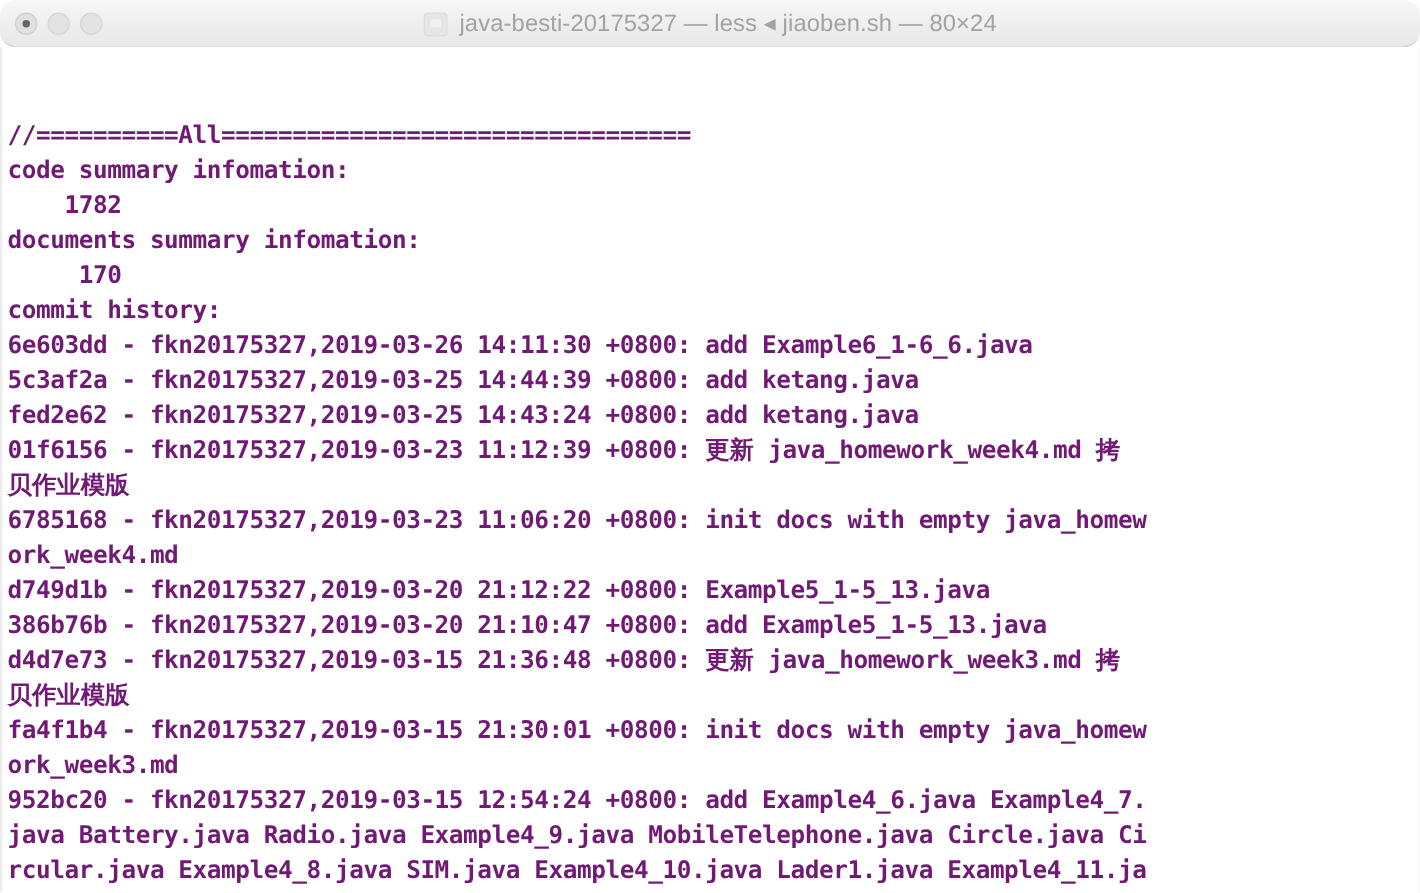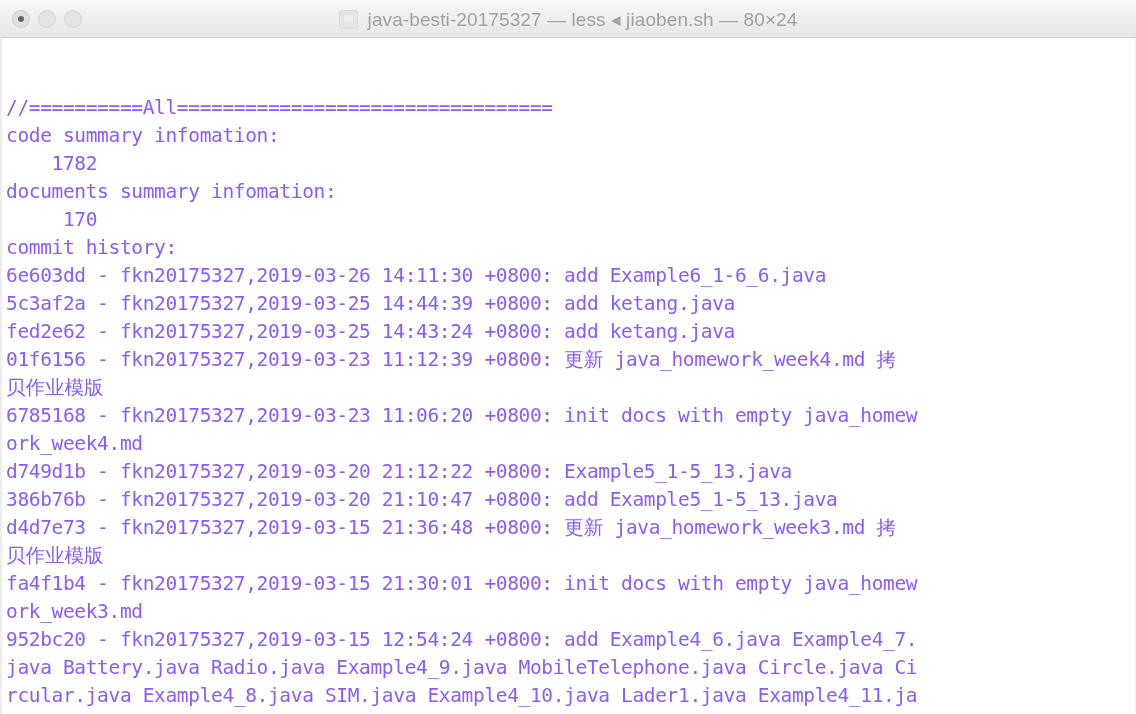--- a/index.html
+++ b/index.html
@@ -26,20 +26,21 @@
   
   .titlebar {
     position: relative;
     height: 38px;
     background: linear-gradient(to bottom, #f7f7f7 0%, #eeeeee 55%, #e8e8e8 100%);
     border-bottom: 1px solid #d0d0d0;
     display: flex;
     align-items: center;
     box-sizing: border-box;
     overflow: hidden;
+    border-radius: 13px;
   }
   .titlebar::after {
     content: "";
     position: absolute;
     left: 0; right: 0; top: 0;
     height: 1px;
     background: #fbfbfb;
   }
 
   .traffic-lights {
@@ -139,23 +140,24 @@
   }
 
   .screen {
     position: absolute;
     left: 6px;
     top: 56px;
     right: 4px;
     font-family: "DejaVu Sans Mono", monospace;
     font-size: 19.5px;
     line-height: 28px;
-    color: #8b5cf6;
+    color: #701a75;
     white-space: pre;
     letter-spacing: -0.35px;
+    font-weight: bold;
   }
   .row {
     height: 28px;
     white-space: pre;
   }
   .cjk {
     font-family: "DejaVu Sans", sans-serif;
     letter-spacing: 0;
   }
 </style>

